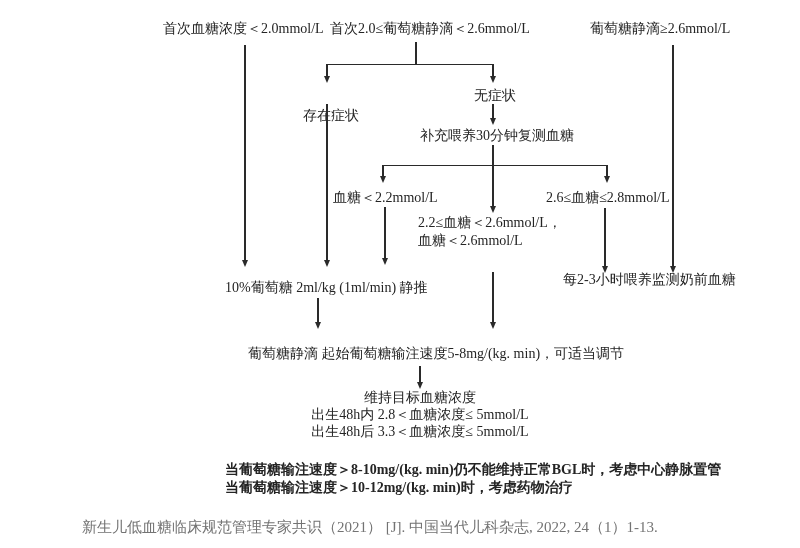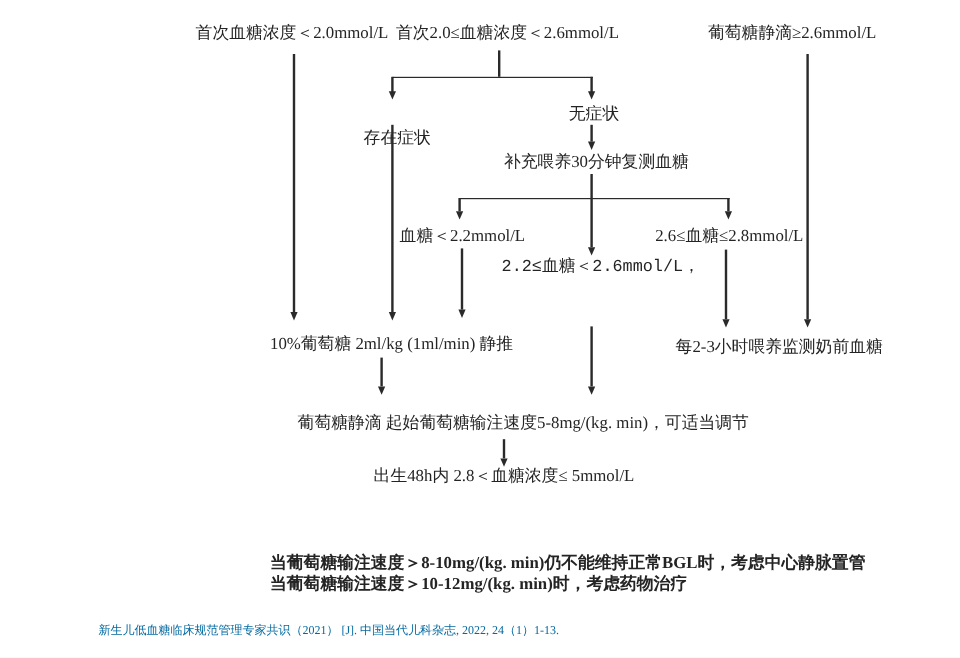--- a/index.html
+++ b/index.html
@@ -10,50 +10,53 @@
   .node{position:absolute;font-size:14px;line-height:15px;white-space:nowrap;}
   .node .ln{white-space:nowrap;}
   .vline{position:absolute;width:1.3px;background:#2a2a2a;}
   .hline{position:absolute;height:1.3px;background:#2a2a2a;}
   .arr{position:absolute;width:0;height:0;
        border-left:3.6px solid transparent;border-right:3.6px solid transparent;
        border-top:7px solid #2a2a2a;}
   .midblock{line-height:18px;}
   .target{width:330px;text-align:center;line-height:17px;}
   .notes{line-height:18px;font-weight:bold;}
-  .citation{position:absolute;font-size:10px;white-space:nowrap;color:#0369a1;}
+  .citation{position:absolute;font-size:15px;white-space:nowrap;color:#737373;}
 </style>
 </head>
 <body>
 
 <div class="page">
 
   <div class="node" style="left:163px;top:21px;">首次血糖浓度＜2.0mmol/L</div>
-  <div class="node" style="left:330px;top:21px;">首次2.0≤血糖浓度＜2.6mmol/L</div>
+  <div class="node" style="left:330px;top:21px;">首次2.0≤葡萄糖静滴＜2.6mmol/L</div>
   <div class="node" style="left:590px;top:21px;">葡萄糖静滴≥2.6mmol/L</div>
 
   <div class="node" style="left:303px;top:88px;margin-top:20px;">存在症状</div>
   <div class="node" style="left:474px;top:88px;">无症状</div>
 
   <div class="node" style="left:420px;top:128px;">补充喂养30分钟复测血糖</div>
 
   <div class="node" style="left:333px;top:190px;">血糖＜2.2mmol/L</div>
   <div class="node" style="left:546px;top:190px;">2.6≤血糖≤2.8mmol/L</div>
 
-  <div class="node midblock" style="left:418px;top:214px;font-family:Liberation Mono, monospace;">
+  <div class="node midblock" style="left:418px;top:214px;">
     <div class="ln">2.2≤血糖＜2.6mmol/L，</div>
+    <div class="ln">血糖＜2.6mmol/L</div>
   </div>
 
   <div class="node" style="left:225px;top:280px;">10%葡萄糖 2ml/kg (1ml/min) 静推</div>
-  <div class="node" style="left:563px;top:282px;">每2-3小时喂养监测奶前血糖</div>
+  <div class="node" style="left:563px;top:272px;">每2-3小时喂养监测奶前血糖</div>
 
   <div class="node" style="left:248px;top:346px;">葡萄糖静滴 起始葡萄糖输注速度5-8mg/(kg. min)，可适当调节</div>
 
   <div class="node target" style="left:255px;top:389px;">
+    <div class="ln">维持目标血糖浓度</div>
     <div class="ln">出生48h内 2.8＜血糖浓度≤ 5mmol/L</div>
+    <div class="ln">出生48h后 3.3＜血糖浓度≤ 5mmol/L</div>
   </div>
 
   <div class="node notes" style="left:225px;top:461px;">
     <div class="ln">当葡萄糖输注速度＞8-10mg/(kg. min)仍不能维持正常BGL时，考虑中心静脉置管</div>
     <div class="ln">当葡萄糖输注速度＞10-12mg/(kg. min)时，考虑药物治疗</div>
   </div>
 
   <div class="citation" style="left:82px;top:518px;">新生儿低血糖临床规范管理专家共识（2021） [J]. 中国当代儿科杂志, 2022, 24（1）1-13.</div>
 
   <div class="vline" style="left:244.4px;top:45px;height:215px;"></div>

